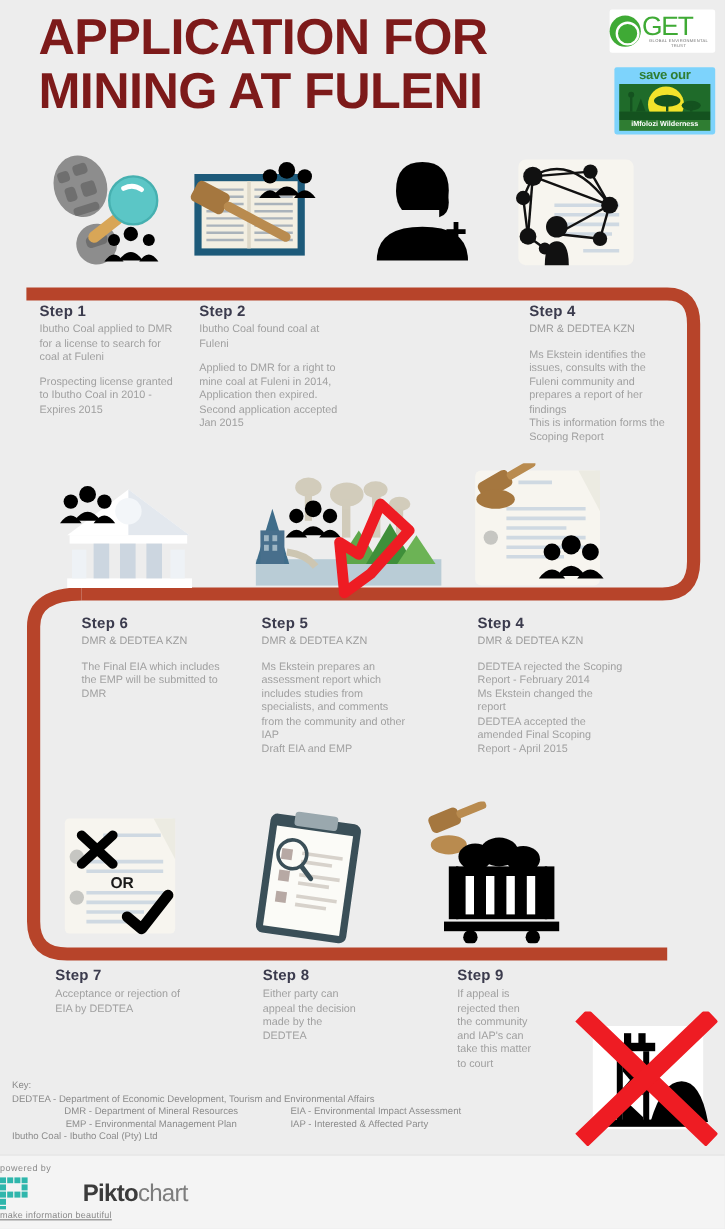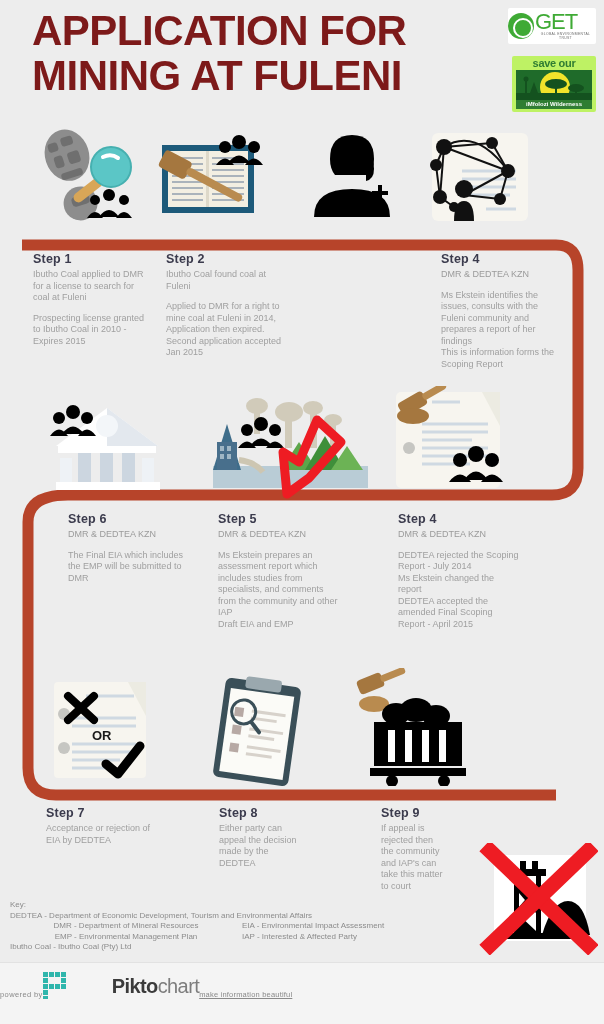--- a/index.html
+++ b/index.html
@@ -32,21 +32,21 @@
   }
   .logo-get .gcircle::after{
     content:""; position:absolute; left:5px; top:5px; width:16px; height:16px;
     border-radius:50%; border:2px solid #fff;
   }
   .logo-get .gtext { font-size: 22px; font-weight: normal; color: #3faa35; letter-spacing:-1px; line-height:20px;}
   .logo-get .gsub { font-size: 3.4px; color:#6c6c6c; letter-spacing:0.3px; text-align:center;}
 
   .logo-save {
     position: absolute; left: 512px; top: 56px; width: 84px; height: 56px;
-    background: #bef264; border-radius: 2px; overflow:hidden;
+    background: #7dd3fc; border-radius: 2px; overflow:hidden;
     display:flex; flex-direction:column; align-items:center;
   }
   .logo-save .stop { font-size:11px; font-weight:bold; color:#2f7d32; line-height:13px; margin-top:1px; letter-spacing:-0.3px;}
   .logo-save .simg {
     width: 76px; height: 30px; background:#1f6b2a; position:relative; overflow:hidden;
   }
   .logo-save .sun { position:absolute; left:24px; top:2px; width:30px; height:30px; border-radius:50%; background:#f2e32b;}
   .logo-save .sbar { width:76px; background:#2f7d32; color:#fff; font-size:6px; font-weight:bold; text-align:center; line-height:9px;}
 
   
@@ -69,21 +69,21 @@
   
   .key { position:absolute; left:10px; top:900px; width:500px; }
   .key .klabel { font-size:8px; color:#8c8c8c; line-height:10.6px; }
   .key .krow { display:flex; }
   .key .kcol-a { width: 232px; font-size:8px; color:#8c8c8c; line-height:10.6px;text-align:center;}
   .key .kcol-b { font-size:8px; color:#8c8c8c; line-height:10.6px;}
   .key .kfull { font-size:8px; color:#8c8c8c; line-height:10.6px;}
 
   
   .footer { position:absolute; left:0; top:962px; width:604px; height:62px; background:#f4f4f4; border-top:1px solid #e2e2e2;}
-  .footer-inner { display:flex; align-items:flex-end; padding-top:6px;}
+  .footer-inner { display:flex; flex-direction:column; align-items:flex-start; padding-top:6px;}
   .pw { font-size:7.5px; color:#8a8a8a; letter-spacing:0.4px;}
   .pk-wrap { display:flex; align-items:center; margin-top:3px;}
   .pk-logo { width:27px; height:27px; margin-right:6px; }
   .pk-name { font-size:20px; line-height:20px; letter-spacing:-0.6px;margin-left:36px;}
   .pk-name b { color:#3b3b3b; font-weight:bold;}
   .pk-name i { color:#7d7d7d; font-style:normal; font-weight:normal;}
   .pk-tag { font-size:7.5px; color:#8a8a8a; margin-top:0px; letter-spacing:0.2px;text-decoration:underline;}
 </style>
 </head>
 <body>
@@ -375,21 +375,21 @@
   <div class="step" style="left:218px;top:512px;width:122px">
     <div class="sname">Step 5</div>
     <div class="sorg">DMR &amp; DEDTEA KZN</div>
     <div class="sbody">Ms Ekstein prepares an assessment report which includes studies from specialists, and comments from the community and other IAP
 Draft EIA and EMP</div>
   </div>
 
   <div class="step" style="left:398px;top:512px;width:122px">
     <div class="sname">Step 4</div>
     <div class="sorg">DMR &amp; DEDTEA KZN</div>
-    <div class="sbody">DEDTEA rejected the Scoping Report - July 2014
+    <div class="sbody">DEDTEA rejected the Scoping Report - February 2014
 Ms Ekstein changed the report
 DEDTEA accepted the amended Final Scoping Report - April 2015</div>
   </div>
 
   <div class="icons-row" style="top:668px;height:122px;">
 
     <div class="icon-slot" style="left:50px;top:12px;width:105px;height:105px">
       <svg width="105" height="105" viewBox="0 0 105 105">
         <rect x="4" y="2" width="92" height="96" rx="4" fill="#f7f5ef"></rect>
         <polygon points="96,2 96,36 78,2" fill="#ecebe2"></polygon>

